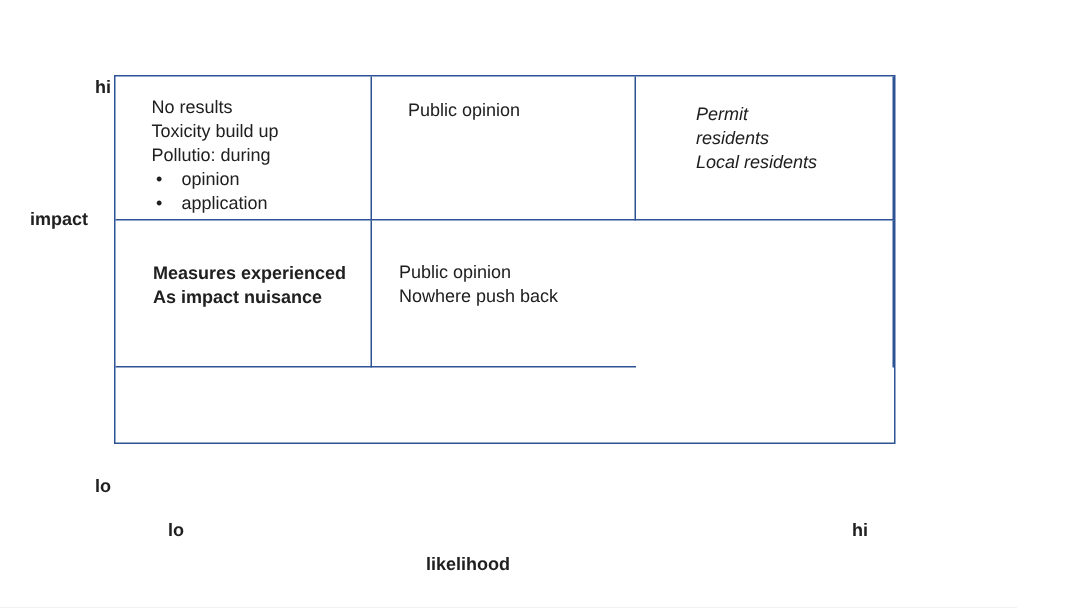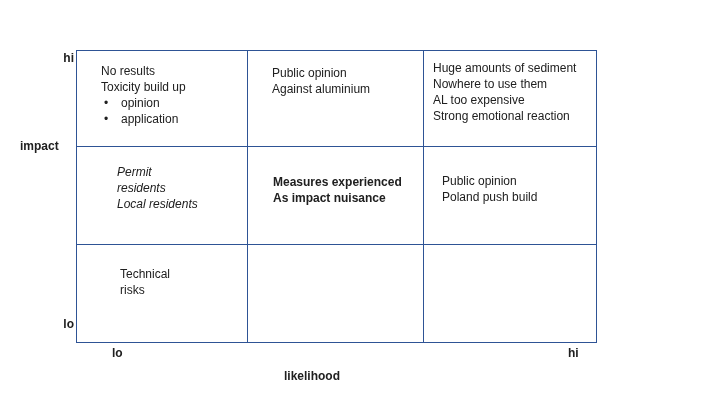--- a/index.html
+++ b/index.html
@@ -1,21 +1,21 @@
 <!DOCTYPE html>
 <html><head>
 <meta charset="utf-8">
 <style>
   html,body{margin:0;padding:0;background:#e8e8e8;}
   .slide{
     position:relative;width:720px;height:405px;background:#ffffff;
     font-family:"Liberation Sans", sans-serif;color:#202020;overflow:hidden;
   }
   .matrix{
-    position:absolute;left:76px;top:50px;width:521px;height:293px;
+    position:absolute;left:76px;top:50px;width:521px;height:246px;
     display:grid;
     grid-template-columns:171px 176px auto;
     grid-template-rows:96px 98px auto;
     border:1.5px solid #2e5395;
     box-sizing:border-box;
   }
   .cell{box-sizing:border-box;}
   .cell.bR{border-right:1.5px solid #2e5395;}
   .cell.bB{border-bottom:1.5px solid #2e5395;}
   .celltext{
@@ -43,75 +43,61 @@
 <body>
 
 <div class="slide">
 
   <div class="matrix">
 
     <div class="cell c00 bR bB">
       <div class="celltext">
         <div>No results</div>
         <div>Toxicity build up</div>
+        <div>Pollutio: during</div>
         <div class="bullet-line">
           <span class="bullet-glyph">•</span>
           <span>opinion</span>
         </div>
         <div class="bullet-line">
           <span class="bullet-glyph">•</span>
           <span>application</span>
         </div>
       </div>
     </div>
 
     <div class="cell c01 bR bB">
       <div class="celltext">
         <div>Public opinion</div>
-        <div>Against aluminium</div>
       </div>
     </div>
 
-    <div class="cell c02 bB">
-      <div class="celltext">
-        <div>Huge amounts of sediment</div>
-        <div>Nowhere to use them</div>
-        <div>AL too expensive</div>
-        <div>Strong emotional reaction</div>
-      </div>
-    </div>
 
     <div class="cell c10 bR bB">
       <div class="celltext">
         <div>Permit</div>
         <div>residents</div>
         <div>Local residents</div>
       </div>
     </div>
 
     <div class="cell c11 bR bB">
       <div class="celltext">
         <div>Measures experienced</div>
         <div>As impact nuisance</div>
       </div>
     </div>
 
     <div class="cell c12 bB">
       <div class="celltext">
         <div>Public opinion</div>
-        <div>Poland push build</div>
+        <div>Nowhere push back</div>
       </div>
     </div>
 
-    <div class="cell c20 bR">
-      <div class="celltext">
-        <div>Technical</div>
-        <div>risks</div>
-      </div>
-    </div>
 
     <div class="cell c21 bR"></div>
 
     <div class="cell c22"></div>
 
   </div>
 
   <div class="axis-label lbl-y-hi">hi</div>
   <div class="axis-label lbl-impact">impact</div>
   <div class="axis-label lbl-y-lo">lo</div>

